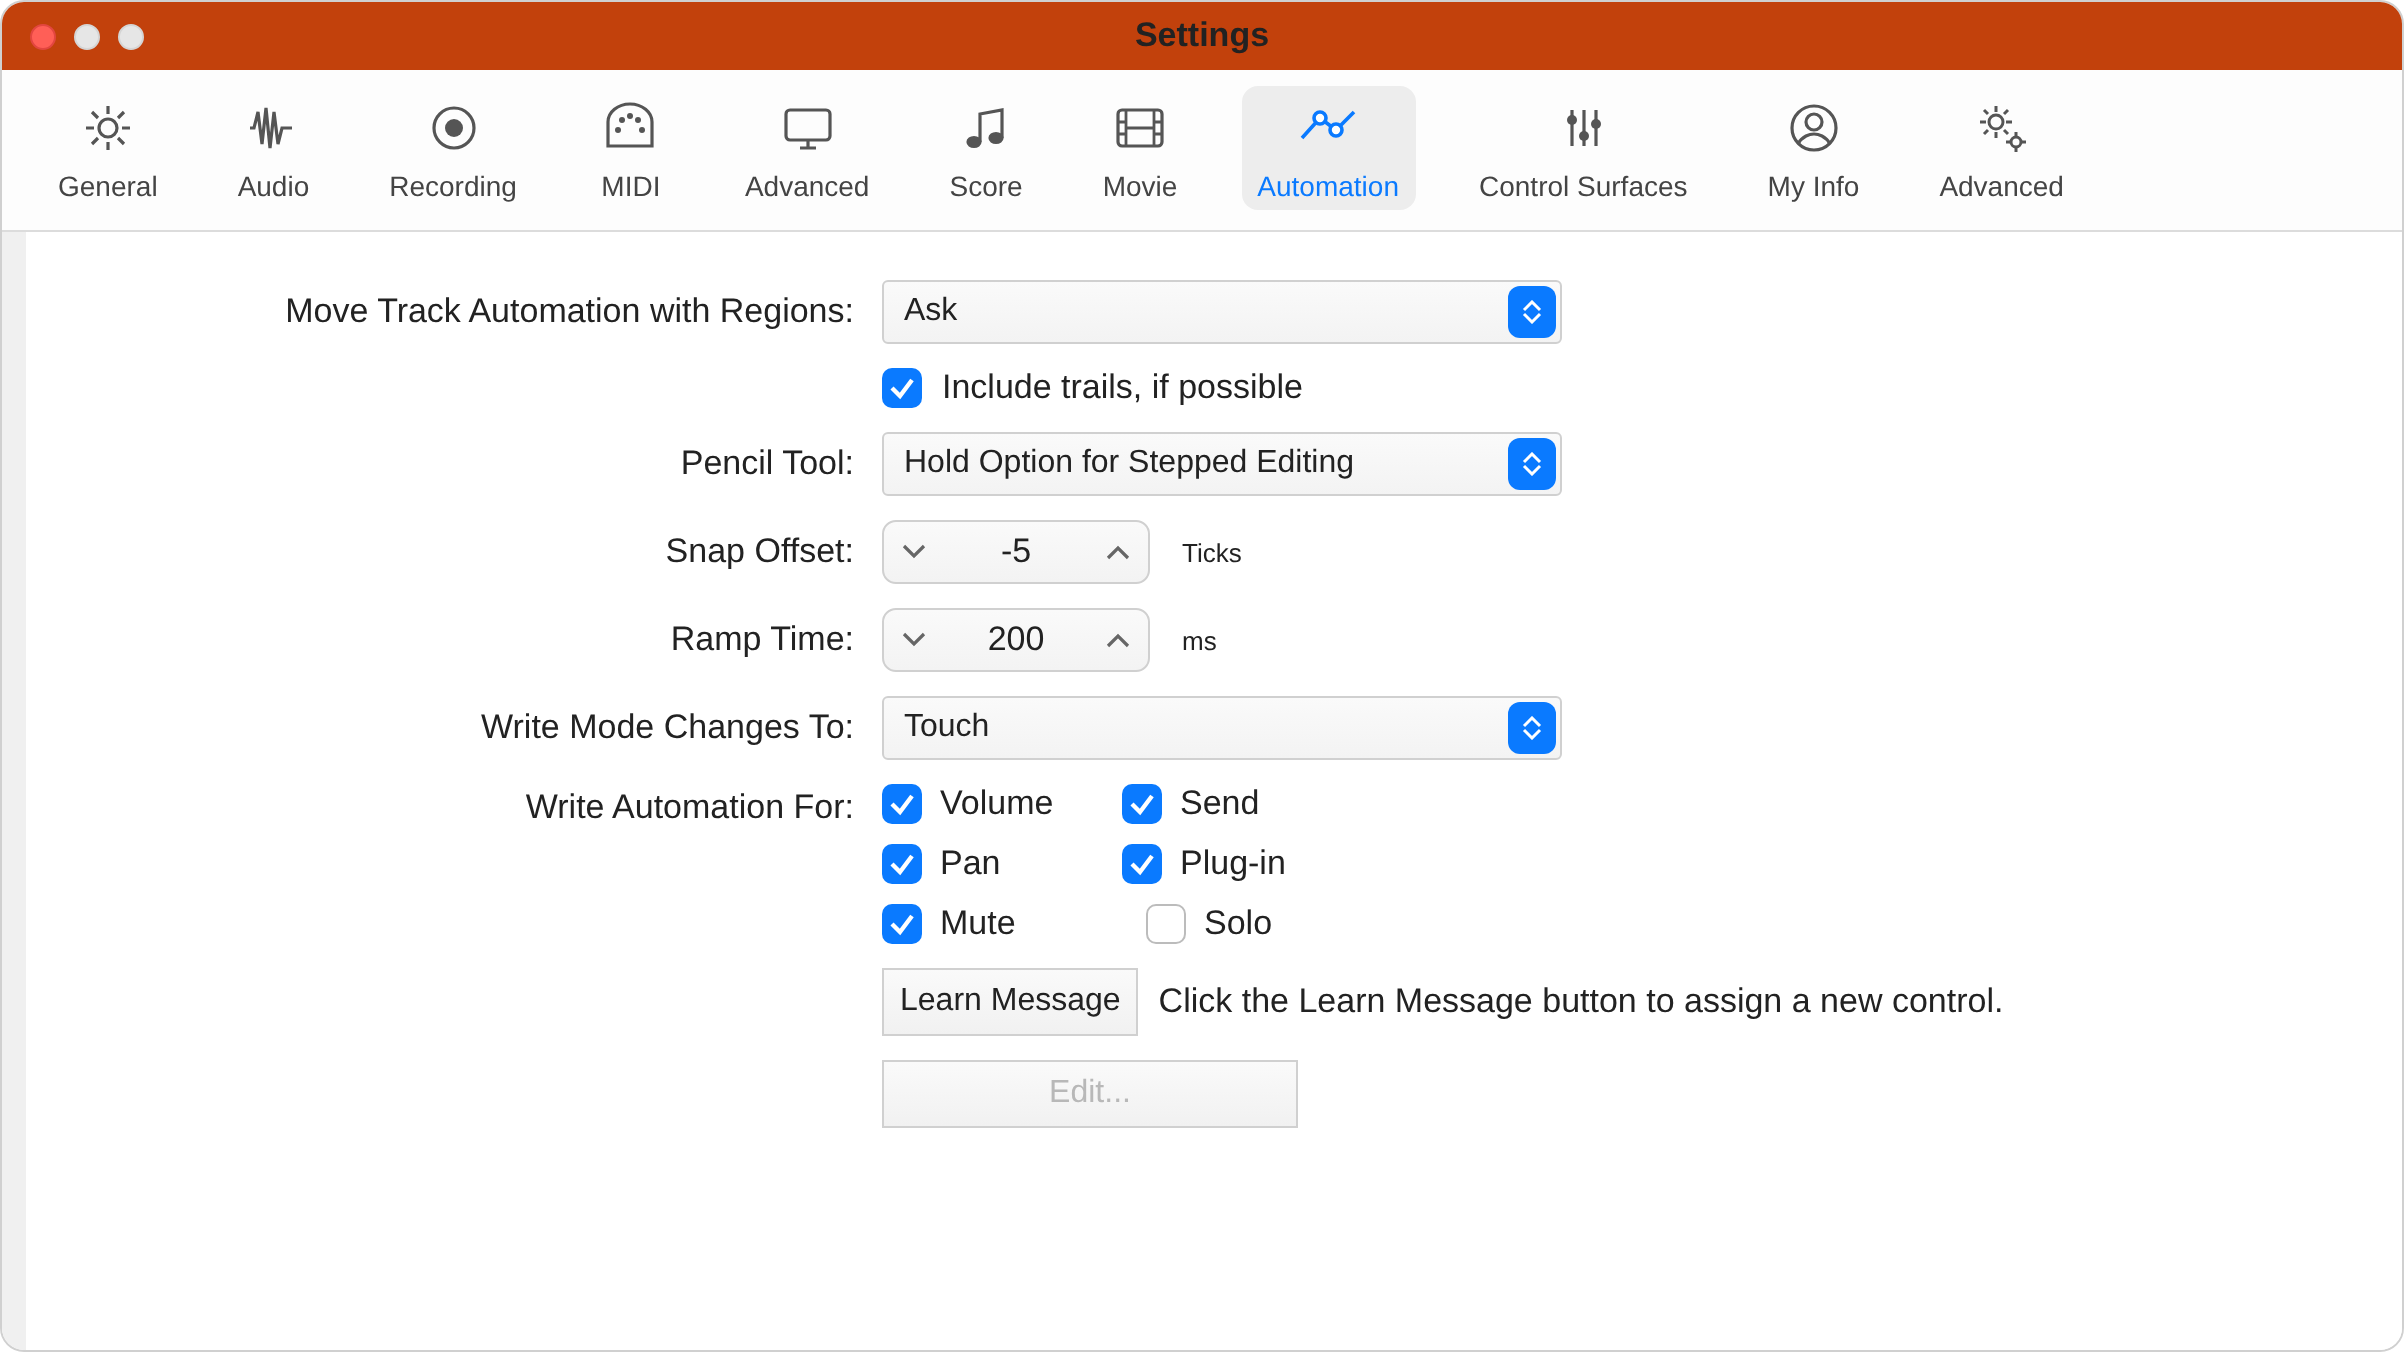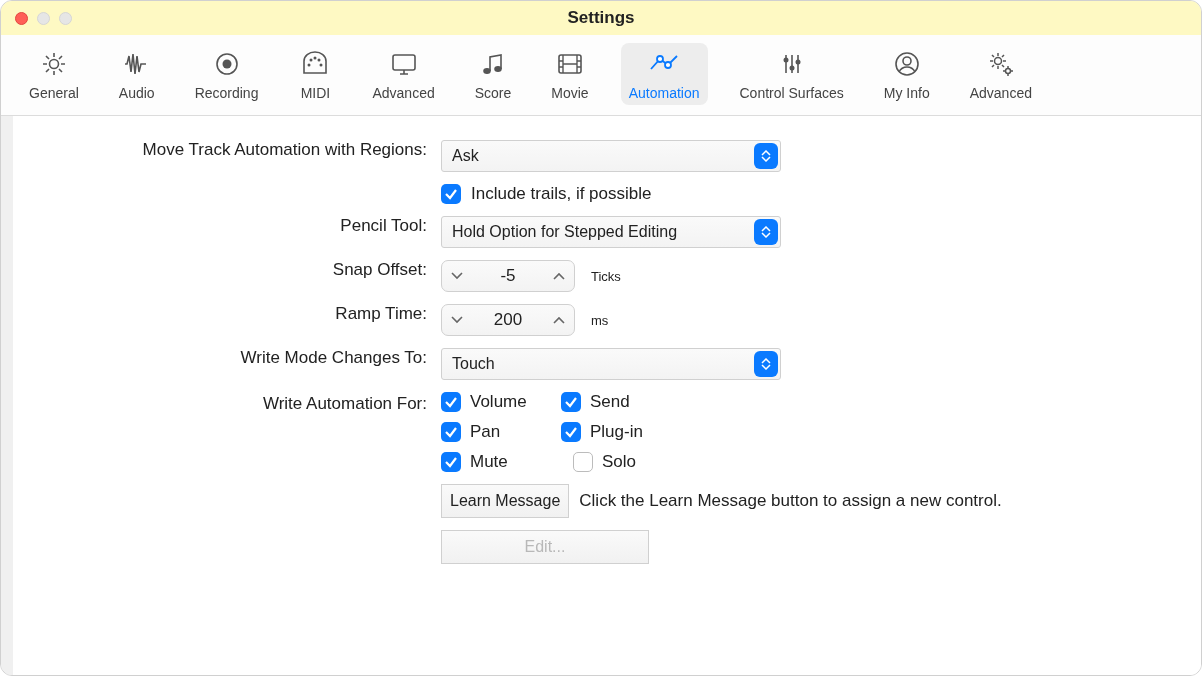--- a/index.html
+++ b/index.html
@@ -18,21 +18,21 @@
     background: #fff;
     display: flex;
     flex-direction: column;
   }
   .titlebar {
     height: 34px;
     display: flex;
     align-items: center;
     padding: 0 14px;
     border-bottom: 0;
-    background: #fef9c3;
+    background: #c2410c;
     position: relative;
   }
   .traffic { display: flex; gap: 9px; align-items: center; }
   .dot { width: 13px; height: 13px; border-radius: 50%; }
   .dot.red { background: #ff5f57; border: 0.5px solid #e24640; }
   .dot.grey { background: #e6e6e6; border: 0.5px solid #d5d5d5; }
   .title {
     position: absolute; left: 0; right: 0; text-align: center;
     font-weight: 700; font-size: 17px;
   }
@@ -53,21 +53,21 @@
   .tool-label { font-size: 14px; color: #444; }
   .tool.selected .tool-label { color: #0a7aff; }
   .content {
     flex: 1;
     padding: 24px 28px;
     background: #fff;
     overflow: auto;
   }
   .row {
     display: flex;
-    align-items: flex-start;
+    align-items: center;
     margin-bottom: 12px;
     gap: 10px;
   }
   .label-col {
     width: 390px;
     text-align: right;
     font-size: 17px;
     color: #222;
     padding-right: 4px;
   }

